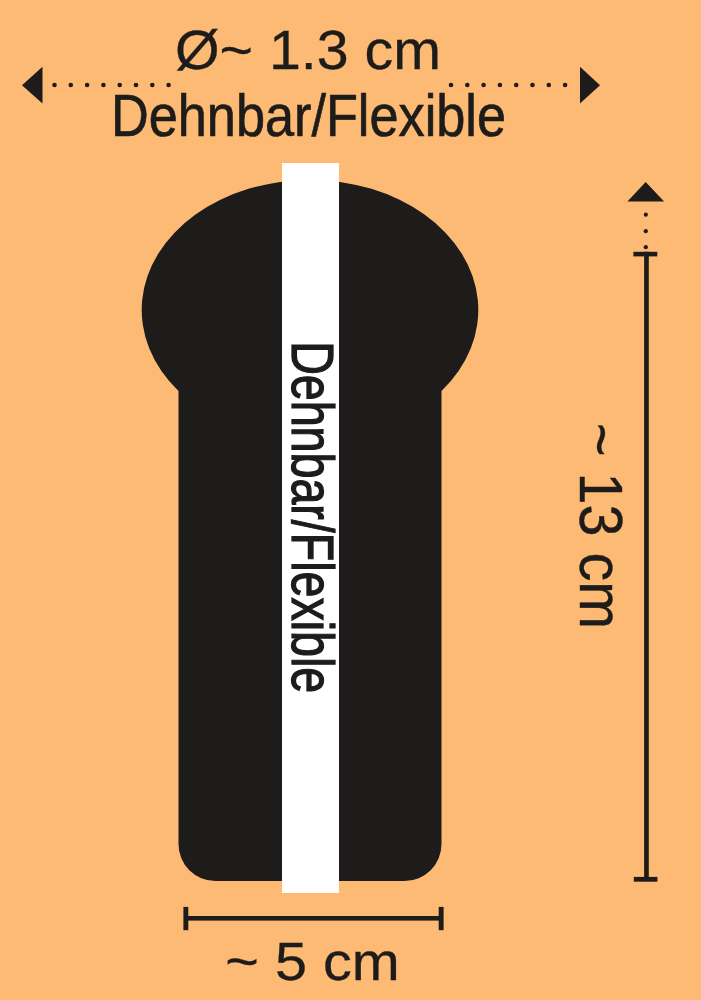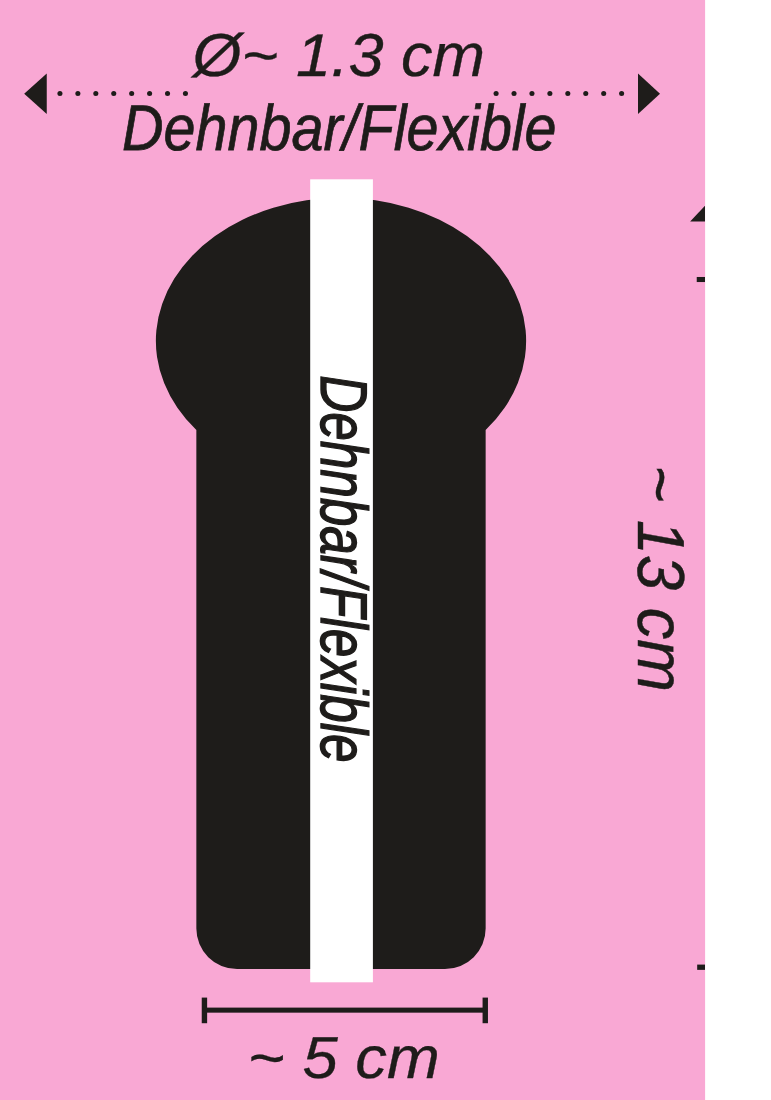--- a/index.html
+++ b/index.html
@@ -1,16 +1,16 @@
 <!DOCTYPE html>
 <html><head>
 <meta charset="utf-8">
 <style>
   html,body{margin:0;padding:0;background:#fff;}
-  #page{position:relative;width:641px;height:1000px;background:#f9a8d4;overflow:hidden;font-style:italic;}
+  #page{position:relative;width:701px;height:1000px;background:#fdba74;overflow:hidden;}
   svg text{font-family:"Liberation Sans",sans-serif;fill:#1e1c1a;}
 </style>
 </head>
 <body>
 
 <div id="page">
 <svg width="701" height="1000" viewBox="0 0 701 1000">
 
   <text x="175" y="69" font-size="55" stroke="#1e1c1a" stroke-width="0.3" textLength="266" lengthAdjust="spacingAndGlyphs">Ø~ 1.3 cm</text>
 

